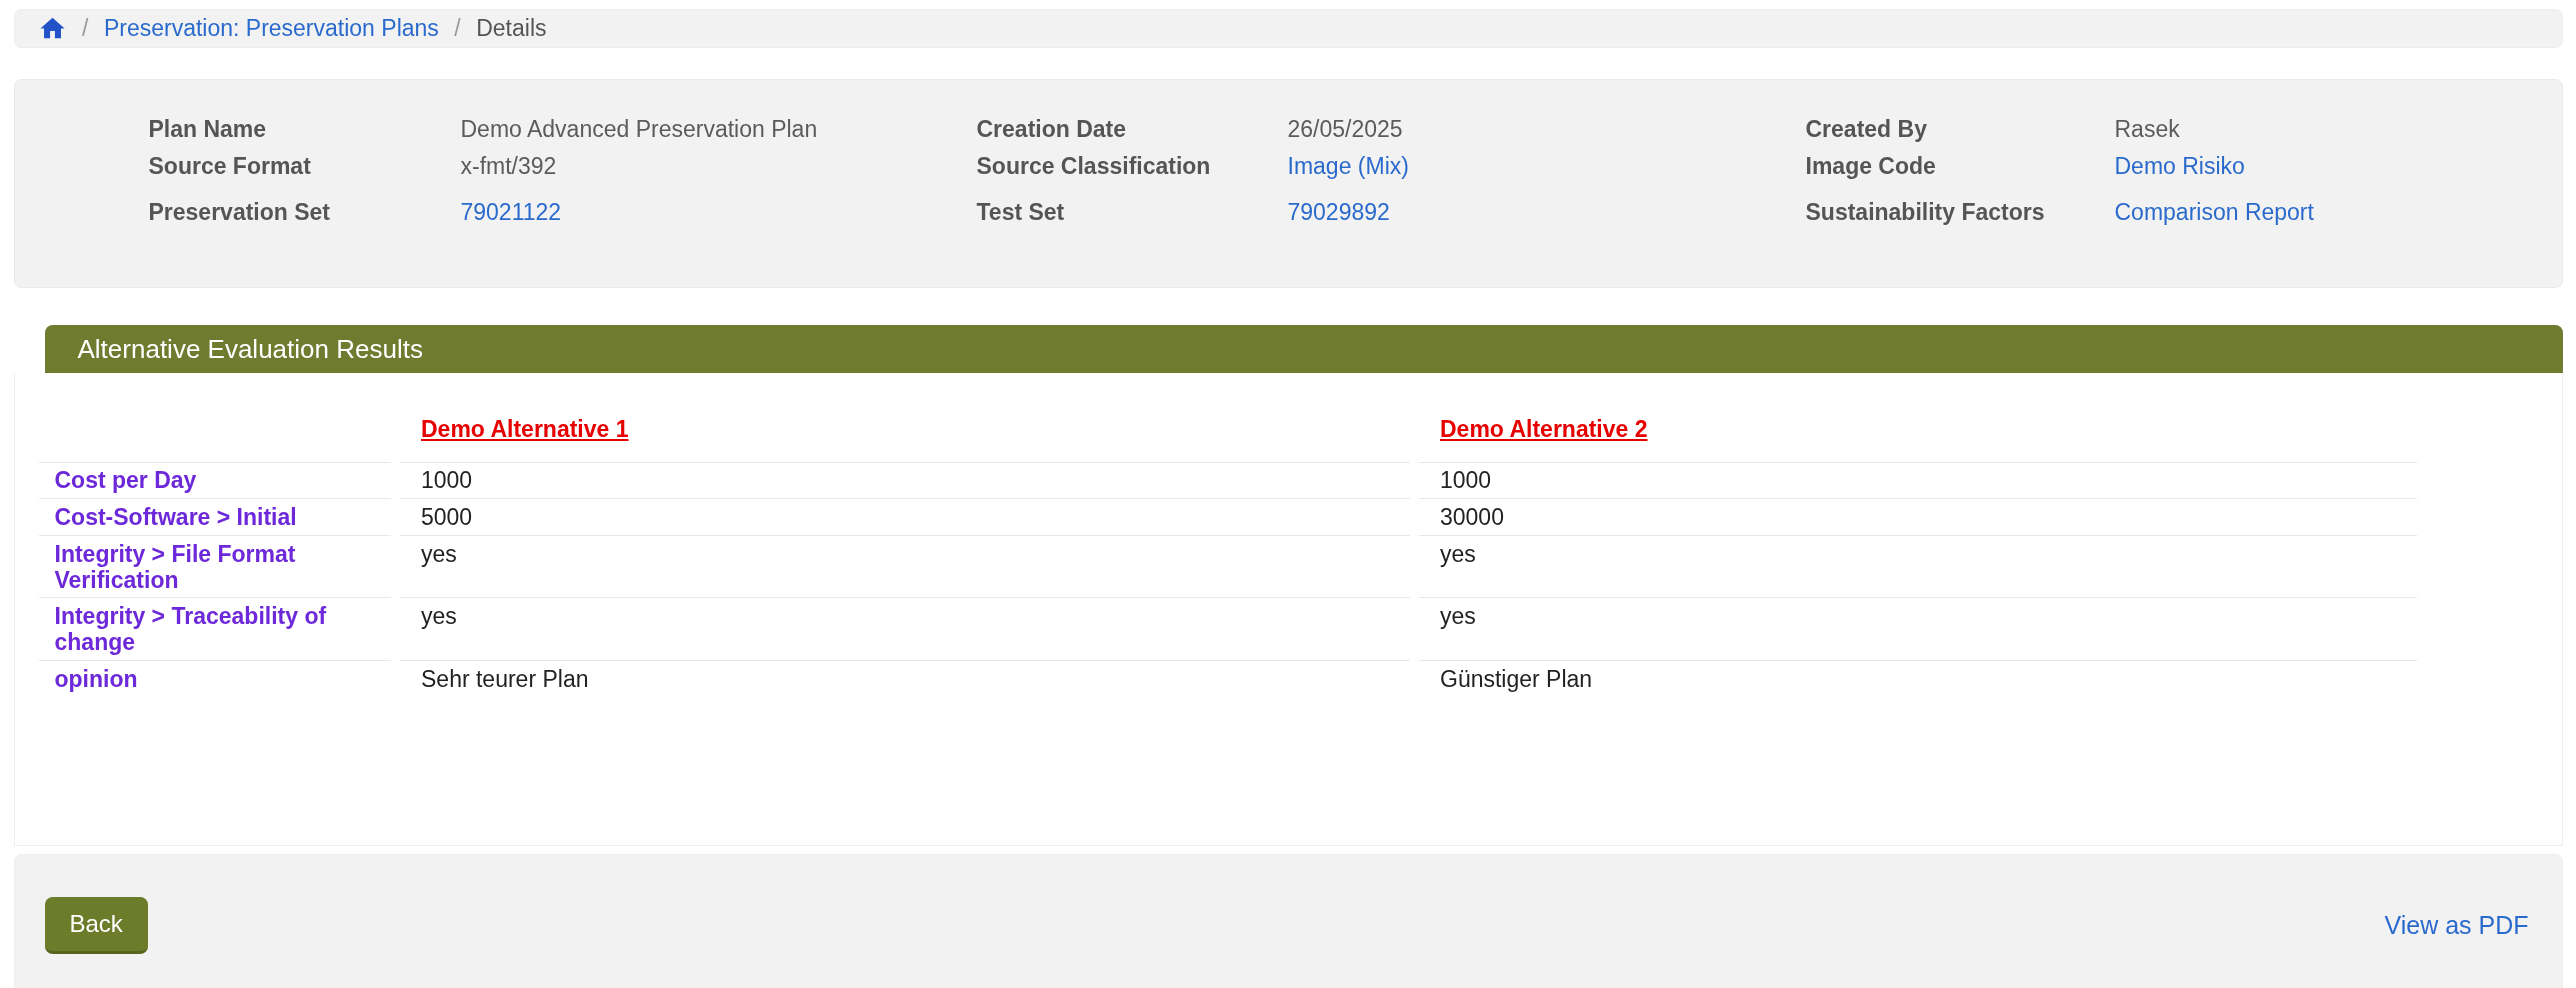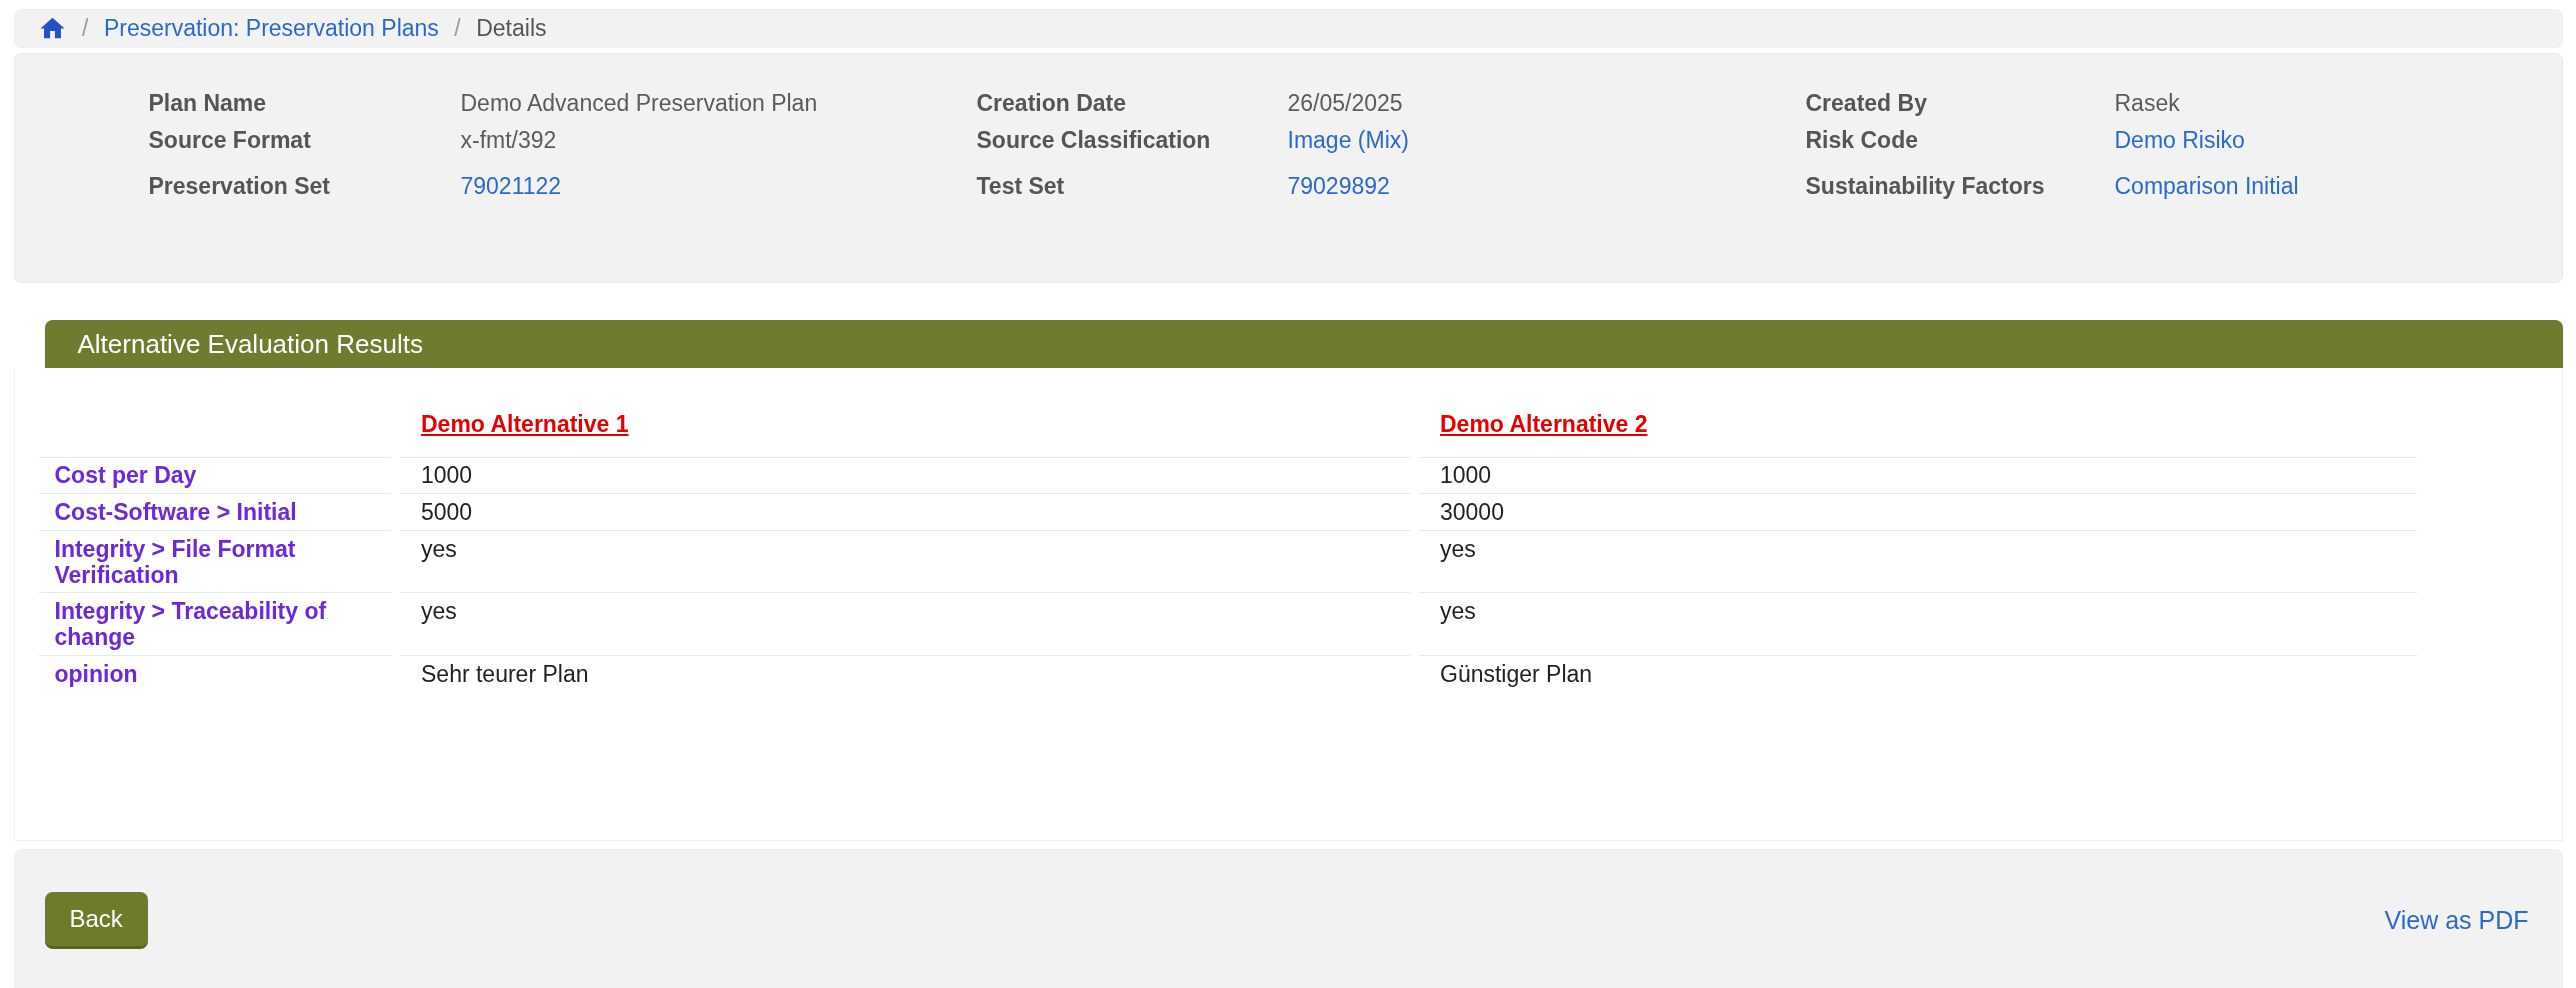--- a/index.html
+++ b/index.html
@@ -24,25 +24,25 @@
     font-size: 23px;
   }
   .breadcrumb-bar a { text-decoration: none; }
   .crumb-sep { color: #9a9a9a; margin: 0 15.5px; font-size: 23px; }
   .crumb-link { color: #2a6acd; }
   .crumb-current { color: #555555; }
   .home-link { display: flex; align-items: center; }
 
   
   .details-panel {
-    margin-top: 5px;
+    margin-top: 31px;
     background: #f2f2f2;
     border: 1px solid #e9e9e9;
     border-radius: 7.7px;
-    padding: 35px 0 73px 134px;
+    padding: 35px 0 52px 134px;
     font-size: 23px;
   }
   .details-row {
     display: grid;
     grid-template-columns: 312px 516px 311px 518px 309px auto;
     align-items: start;
     min-height: 37px;
     line-height: 29px;
   }
   .details-row.spaced { margin-top: 9.7px; }
@@ -162,30 +162,30 @@
       <span class="field-label">Creation Date</span>
       <span class="field-value">26/05/2025</span>
       <span class="field-label">Created By</span>
       <span class="field-value">Rasek</span>
     </div>
     <div class="details-row">
       <span class="field-label">Source Format</span>
       <span class="field-value">x-fmt/392</span>
       <span class="field-label">Source Classification</span>
       <a href="#" class="field-value">Image (Mix)</a>
-      <span class="field-label">Risk Code</span>
+      <span class="field-label">Image Code</span>
       <a href="#" class="field-value">Demo Risiko</a>
     </div>
     <div class="details-row spaced">
       <span class="field-label">Preservation Set</span>
       <a href="#" class="field-value">79021122</a>
       <span class="field-label">Test Set</span>
       <a href="#" class="field-value">79029892</a>
       <span class="field-label">Sustainability Factors</span>
-      <a href="#" class="field-value">Comparison Initial</a>
+      <a href="#" class="field-value">Comparison Report</a>
     </div>
   </div>
 
   <div class="section">
     <div class="section-header">Alternative Evaluation Results</div>
     <div class="section-body">
       <table class="eval-table">
         <colgroup>
             <col class="c-label">
             <col class="c-alt1">

